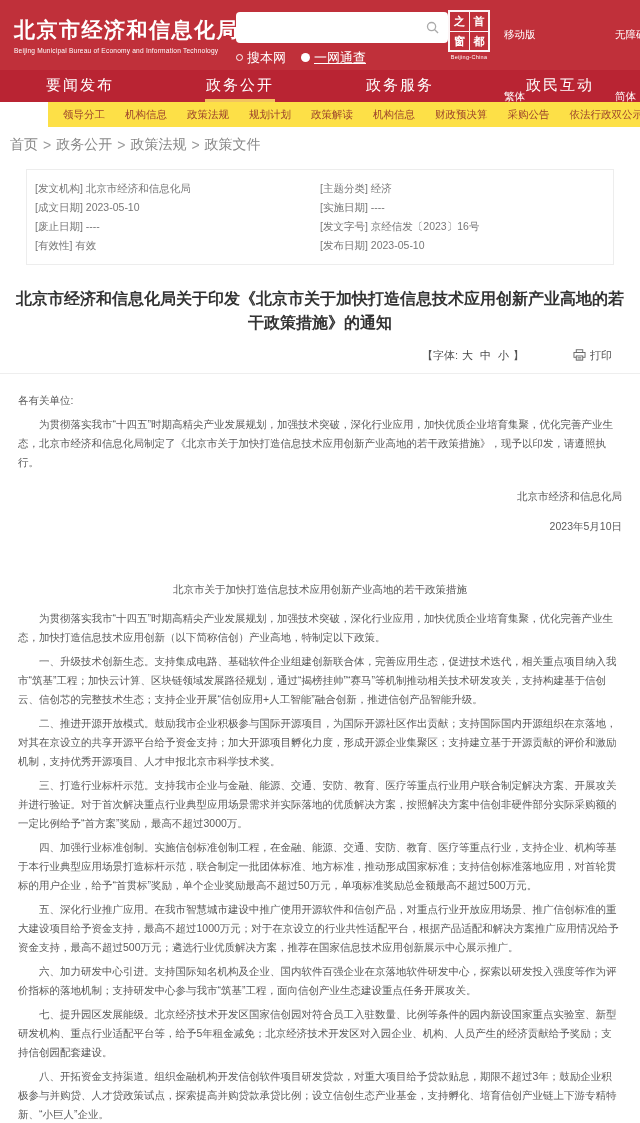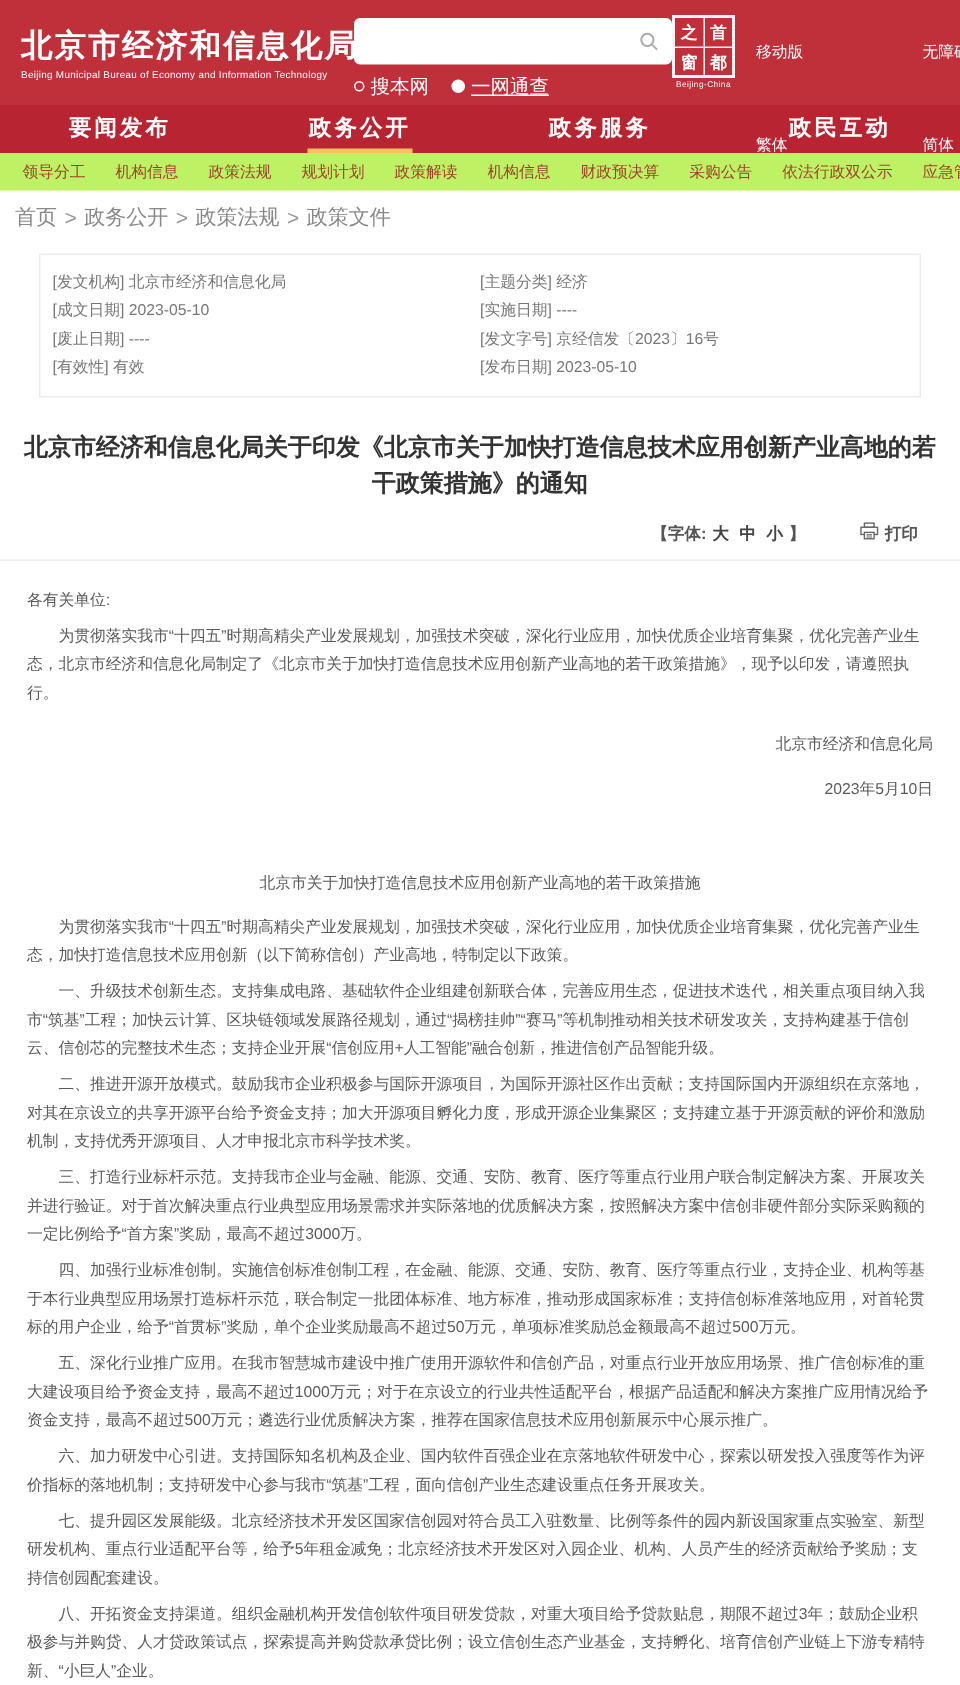--- a/index.html
+++ b/index.html
@@ -30,37 +30,37 @@
   .cap-cell:nth-child(2) { border-left:1px solid rgba(255,255,255,.95); }
   .cap-cell:nth-child(3) { border-top:1px solid rgba(255,255,255,.95); }
   .cap-cell:nth-child(4) { border-top:1px solid rgba(255,255,255,.95); border-left:1px solid rgba(255,255,255,.95); }
   .cap-caption { font-size:5.5px; margin-top:2px; letter-spacing:.3px; }
   .quick-links { display:grid; grid-template-rows:repeat(3,auto); grid-auto-flow:column;
                  column-gap:28px; row-gap:7px; color:#fff; font-size:10.5px; margin-left:14px; flex:none;gap:48px; }
   .quick-links span { cursor:pointer; white-space:nowrap; }
   
   .nav { background:#B92433; height:32px; display:flex; align-items:stretch; }
   .nav-item { flex:1; display:flex; align-items:center; justify-content:center; cursor:pointer; }
-  .nav-item .lbl { color:#fff; font-size:15px; font-weight:bold; letter-spacing:2px; padding:6px 1px 4px; border-bottom:3px solid transparent; }
+  .nav-item .lbl { color:#fff; font-size:15px; font-weight:normal; letter-spacing:2px; padding:6px 1px 4px; border-bottom:3px solid transparent; }
   .nav-item.active .lbl { border-bottom-color:#F2C45F; }
   
-  .subnav { background:#bef264; height:25px; display:flex; align-items:center; padding:0 5px; }
+  .subnav { background:#fde047; height:25px; display:flex; align-items:center; padding:0 5px;margin-left:48px; }
   .subnav-item { color:#9C432C; font-size:10.5px; padding:0 10px; cursor:pointer; white-space:nowrap; }
   
   .breadcrumb { padding:9px 10px 7px; font-size:14px; color:#888; display:flex; gap:5px; align-items:center; }
   .crumb { cursor:pointer; }
   .crumb-sep { color:#999; }
   
   .meta-box { margin:8px 26px 0; border:1px solid #EDEDED; padding:9px 8px; display:flex; }
   .meta-col { flex:1; }
   .meta-row { font-size:10.5px; color:#777; line-height:19px; white-space:nowrap; }
   .meta-row .lab { margin-right:3px; }
   
   .doc-title { margin:22px 16px 0; text-align:center; font-size:16px; font-weight:bold; color:#333; line-height:24px; }
-  .controls { margin:13px 28px 0 0; display:flex; justify-content:flex-end; align-items:flex-start; gap:36px; font-size:11px; color:#555;font-weight:bold; }
+  .controls { margin:13px 28px 0 0; display:flex; justify-content:flex-end; align-items:flex-start; gap:49px; font-size:11px; color:#555; }
   .font-ctl { display:flex; align-items:center; gap:1px; }
   .font-size-btn { margin:0 3px; cursor:pointer; color:#444; }
   .print-btn { display:flex; align-items:center; gap:4px; cursor:pointer; color:#555; }
   .divider { border-bottom:1px solid #EEE; margin-top:10px; }
   
   .article { padding:12px 18px 0; font-size:10.5px; color:#5A5A5A; line-height:19px; }
   .article p { margin:5px 0; }
   .p-indent { text-indent:2em; }
   .p-right { text-align:right; }
   .p-sig { margin-top:15px !important; }

